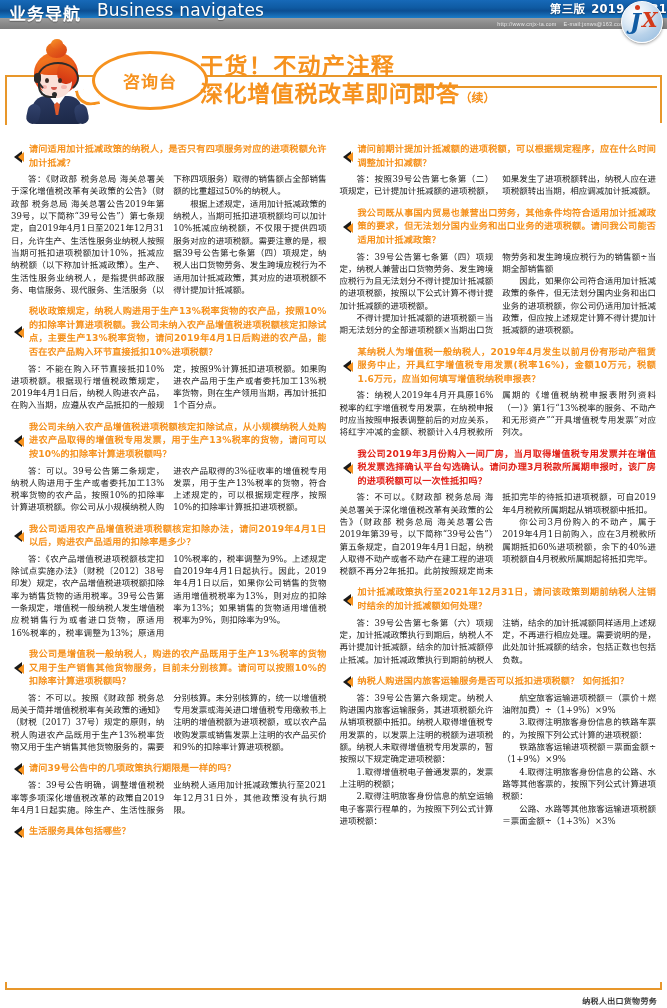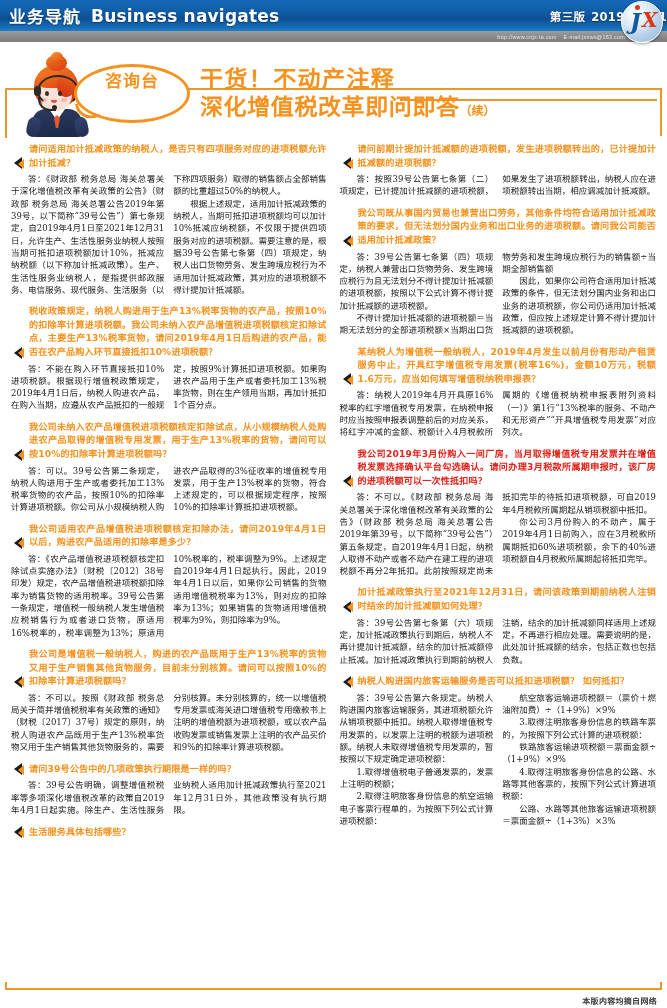--- a/index.html
+++ b/index.html
@@ -7,32 +7,32 @@
     width:667px;height:1008px;
     background:#ffffff;
     font-family:"DejaVu Sans","Liberation Sans",sans-serif;
     overflow:hidden;
     position:relative;
   }
 
   
   .masthead{
     position:relative;
-    height:31px;
+    height:18px;
     background:linear-gradient(180deg,#1769b8 0%,#0f5ba3 42%,#0c4e92 60%,#1c7cc8 100%);
-    display:flex;align-items:center;
+    display:flex;align-items:flex-start;
   }
   .mh-cn{
     color:#ffffff;font-size:17px;font-weight:bold;
     letter-spacing:1px;margin-left:9px;
     text-shadow:0 1px 1px rgba(0,0,0,.35);
   }
   .mh-en{
-    color:#ffffff;font-size:17px;margin-left:10px;
-    letter-spacing:.2px;font-weight:bold;
+    color:#ffffff;font-size:17px;margin-left:16px;
+    letter-spacing:.2px;font-weight:normal;
     text-shadow:0 1px 1px rgba(0,0,0,.35);
   }
   .mh-right{
     margin-left:auto;
     color:#ffffff;font-size:11.5px;font-weight:bold;
     letter-spacing:.3px;
     text-shadow:0 1px 1px rgba(0,0,0,.35);
   }
   .mh-right .issue{margin-right:6px;}
 
@@ -127,24 +127,24 @@
     clip-path:polygon(0 0,100% 0,50% 72%);}
   .m-tie{position:absolute;left:28px;top:60px;width:6px;height:13px;background:#e05a2b;
     clip-path:polygon(50% 0,100% 22%,70% 100%,30% 100%,0 22%);}
   .m-armL{position:absolute;left:1px;top:62px;width:13px;height:20px;border-radius:7px;
     background:linear-gradient(170deg,#33446f,#202d50);transform:rotate(12deg);}
   .m-armR{position:absolute;left:49px;top:62px;width:13px;height:20px;border-radius:7px;
     background:linear-gradient(170deg,#33446f,#202d50);transform:rotate(-12deg);}
 
   
   .bubble{
-    position:absolute;left:74px;top:22px;width:110px;height:53px;
+    position:absolute;left:92px;top:22px;width:110px;height:53px;
     border:3px solid #f6921e;border-radius:50%;
     background:#ffffff;
-    display:flex;justify-content:center;
+    display:flex;align-items:center;justify-content:center;
   }
   .bubble-text{
     font-family:"DejaVu Serif","Liberation Serif",serif;
     font-weight:bold;font-size:17px;color:#f6921e;letter-spacing:1px;
   }
   .bubble-tail{
     position:absolute;left:76px;top:60px;width:20px;height:14px;
     border-left:3px solid #f6921e;border-bottom:3px solid #f6921e;
     border-radius:0 0 0 16px;background:transparent;
     transform:rotate(-8deg);
@@ -166,21 +166,21 @@
   }
   .col{
     width:50%;
     display:flex;flex-direction:column;
     padding:0 6px;
     box-sizing:border-box;
   }
   .col.left{border-right:1px solid #ffffff;}
 
   .qhead{
-    display:flex;align-items:flex-end;
+    display:flex;align-items:center;
     margin:7px 0 3px 0;
   }
   .qarrow{
     flex:0 0 auto;width:13px;height:13px;margin-top:1px;margin-right:5px;
     position:relative;
   }
   .qarrow::before{
     content:"";position:absolute;left:3px;top:0;
     border-top:6.5px solid transparent;border-bottom:6.5px solid transparent;
     border-right:8px solid #1a1a1a;
@@ -337,21 +337,21 @@
         <p>答：39号公告明确，调整增值税税率等多项深化增值税改革的政策自2019年4月1日起实施。除生产、生活性服务业纳税人适用加计抵减政策执行至2021年12月31日外，其他政策没有执行期限。</p>
       </div>
       <div class="qhead">
         <span class="qarrow"></span>
         <div class="qtext">生活服务具体包括哪些？</div>
       </div>
     </div>
   <div class="col right" id="col1">
       <div class="qhead">
         <span class="qarrow"></span>
-        <div class="qtext">请问前期计提加计抵减额的进项税额，发生进项税额转出的，已计提加计抵减额的进项税额？</div>
+        <div class="qtext">请问前期计提加计抵减额的进项税额，可以根据规定程序，应在什么时间调整加计扣减额？</div>
       </div>
       <div class="ans">
         <p>答：按照39号公告第七条第（二）项规定，已计提加计抵减额的进项税额，如果发生了进项税额转出，纳税人应在进项税额转出当期，相应调减加计抵减额。</p>
       </div>
       <div class="qhead">
         <span class="qarrow"></span>
         <div class="qtext">我公司既从事国内贸易也兼营出口劳务，其他条件均符合适用加计抵减政策的要求，但无法划分国内业务和出口业务的进项税额。请问我公司能否适用加计抵减政策？</div>
       </div>
       <div class="ans">
         <p>答：39号公告第七条第（四）项规定，纳税人兼营出口货物劳务、发生跨境应税行为且无法划分不得计提加计抵减额的进项税额，按照以下公式计算不得计提加计抵减额的进项税额。</p>
@@ -394,13 +394,13 @@
         <p>4.取得注明旅客身份信息的公路、水路等其他客票的，按照下列公式计算进项税额：</p>
         <p>公路、水路等其他旅客运输进项税额＝票面金额÷（1+3%）×3%</p>
       </div>
     </div>
 </div>
 
 <div class="bottom-rule"></div>
 <div class="bottom-rule-l"></div>
 <div class="bottom-rule-r"></div>
 
-<div class="footnote">本版内容均摘自网络</div>
+<div class="footnote">纳税人出口货物劳务</div>
 
 </body></html>

